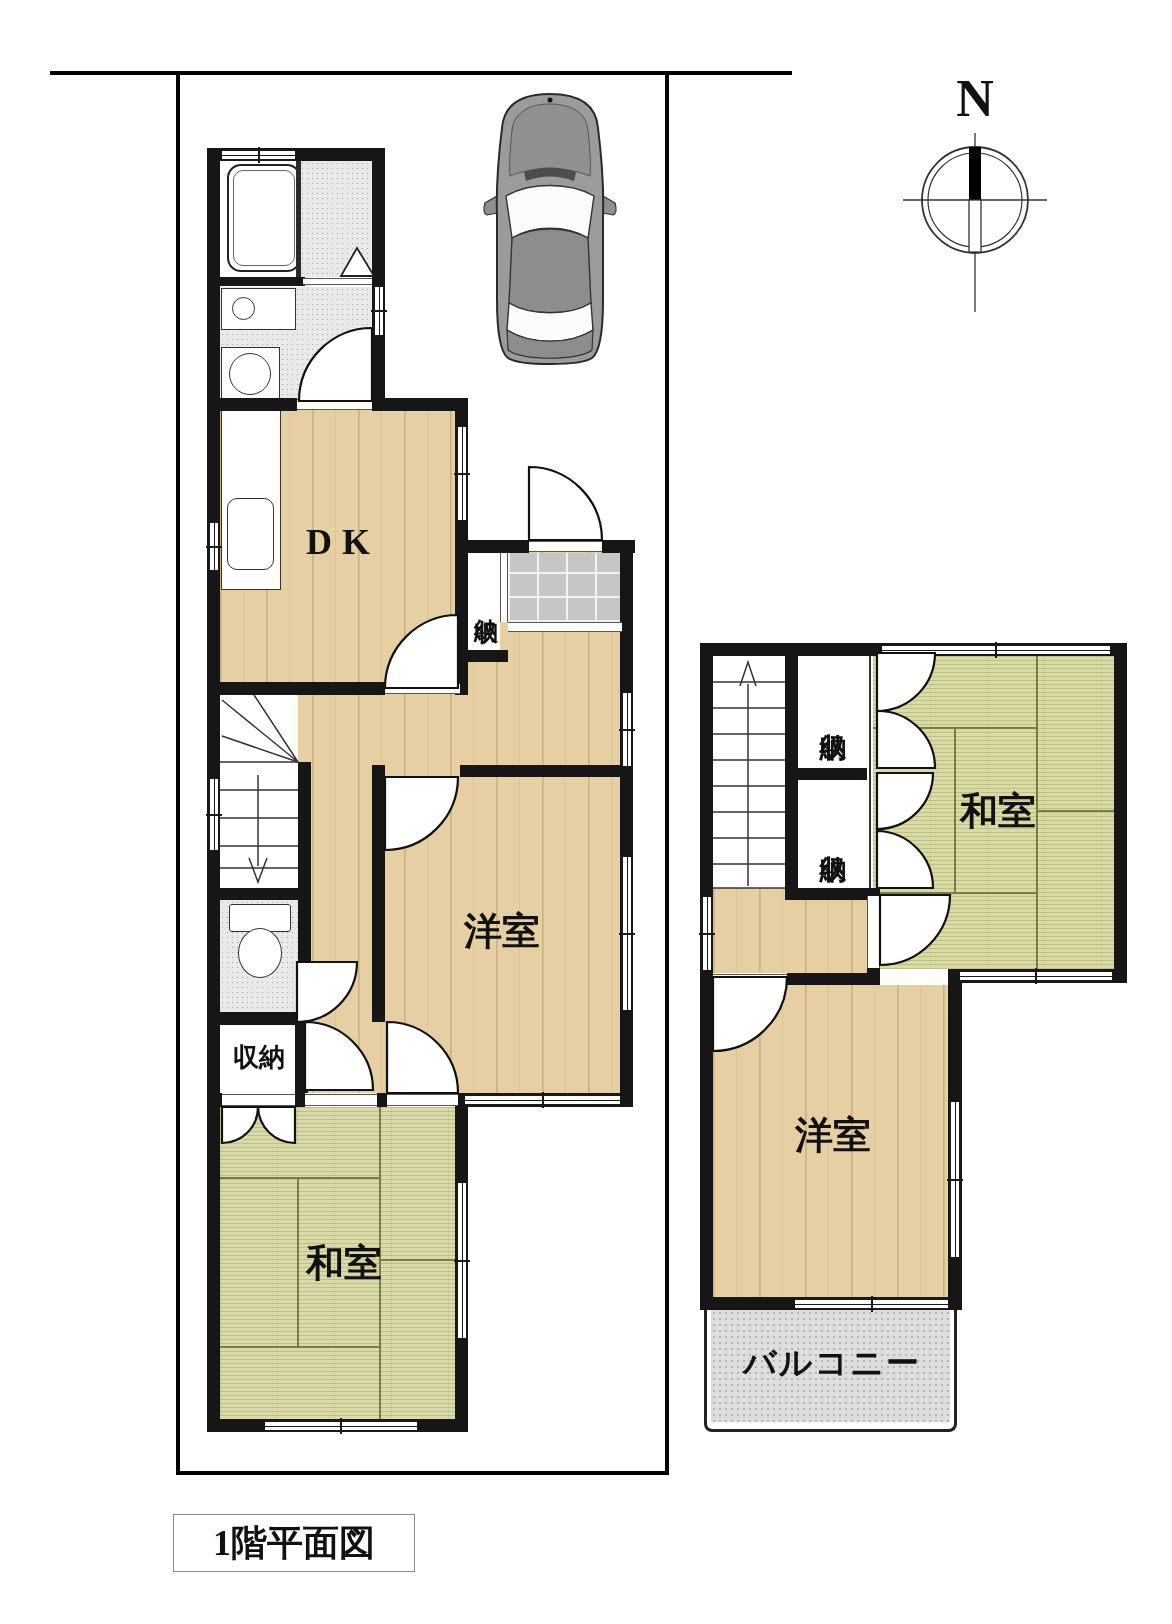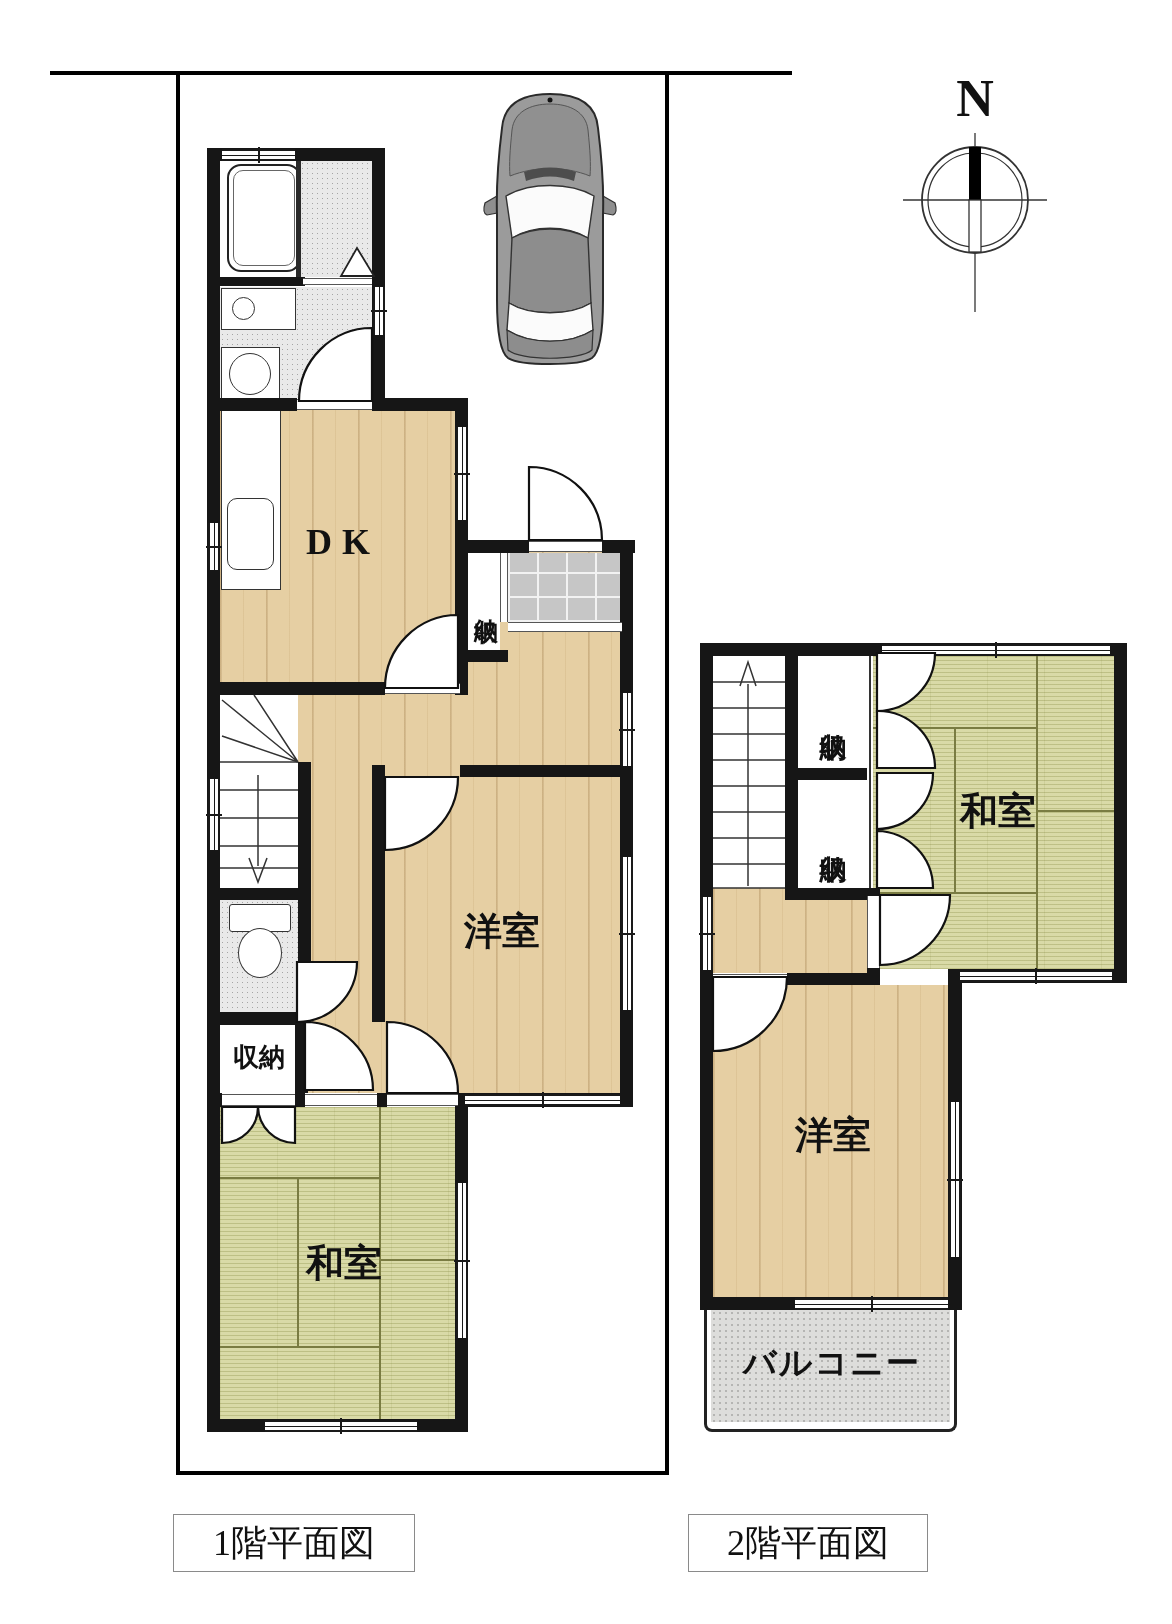--- a/index.html
+++ b/index.html
@@ -31,21 +31,21 @@
   .win.h .mid{position:absolute;left:0;right:0;top:50%;height:1px;margin-top:-.5px;background:#1a1a1a;}
   .win.v .mid{position:absolute;top:0;bottom:0;left:50%;width:1px;margin-left:-.5px;background:#1a1a1a;}
   .win.h .tick{position:absolute;left:50%;top:-4px;bottom:-4px;width:2px;margin-left:-1px;background:#1a1a1a;}
   .win.v .tick{position:absolute;top:50%;left:-4px;right:-4px;height:2px;margin-top:-1px;background:#1a1a1a;}
   .th{position:absolute;background:#fff;box-sizing:border-box;}
   .th.h{border-top:1px solid #555;border-bottom:1px solid #555;}
   .th.v{border-left:1px solid #555;border-right:1px solid #555;}
   .rlabel{position:absolute;color:#111;font-weight:bold;text-align:center;line-height:1.05;}
   .rlabel.v{writing-mode:vertical-rl;text-orientation:upright;}
   .cap{position:absolute;background:#fff;border:1.5px solid #8a8a8a;box-sizing:border-box;
-       display:flex;align-items:center;justify-content:center;font-weight:normal;font-size:36px;color:#111;}
+       display:flex;align-items:center;justify-content:center;font-weight:bold;font-size:36px;color:#111;}
   svg{position:absolute;left:0;top:0;}
 </style>
 </head>
 <body>
 
 <div id="canvas">
 
   <div class="lot" style="left:50px;top:71px;width:742px;height:4px;"></div>
   <div class="lot" style="left:176px;top:71px;width:4px;height:1404px;"></div>
   <div class="lot" style="left:665px;top:71px;width:4px;height:1404px;"></div>
@@ -285,17 +285,14 @@
 
   <div class="rlabel v" style="left:817px;top:662px;height:100px;width:30px;font-size:27px;">収納</div>
   <div class="rlabel v" style="left:817px;top:786px;height:96px;width:30px;font-size:27px;">収納</div>
   <div class="rlabel" style="left:946px;top:792px;width:104px;font-size:38px;">和室</div>
   <div class="rlabel" style="left:781px;top:1116px;width:104px;font-size:38px;">洋室</div>
   <div class="rlabel" style="left:722px;top:1346px;width:220px;font-size:33px;letter-spacing:2px;">バルコニー</div>
 
   <div class="cap" style="left:173px;top:1514px;width:242px;height:58px;">
     <span>1階平面図</span>
   </div>
-  <div class="cap" style="left:688px;top:1514px;width:240px;height:58px;">
-    <span>2階平面図</span>
-  </div>
 
 </div>
 
 </body></html>

